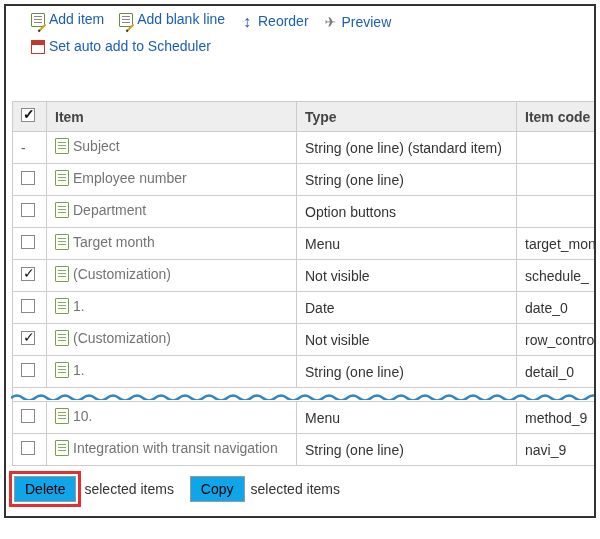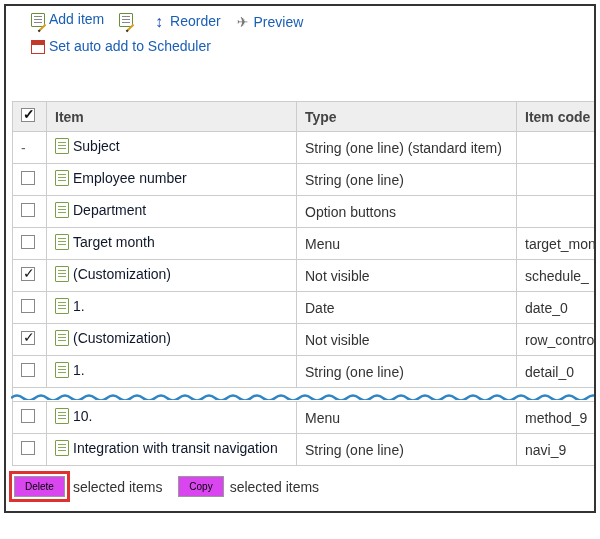--- a/index.html
+++ b/index.html
@@ -111,21 +111,21 @@
   }
   .chk.checked::after {
     content: "✓";
     position: absolute;
     left: 1px; top: -3px;
     font-size: 14px;
     color: #111;
   }
   .dash { text-align: center; color:#666; }
   .item-link {
-    color: #0f172a;
+    color: #737373;
     cursor: pointer;
     display: inline-flex;
     align-items: center;
     gap: 4px;
   }
   .doc-ico {
     width: 14px; height: 16px;
     border: 1px solid #7a9e43;
     background: #fff;
     position: relative;
@@ -147,24 +147,24 @@
   .wavy svg { width: 720px; height: 10px; }
 
   .footer {
     padding: 8px 6px 12px 6px;
     display: flex;
     align-items: center;
     gap: 6px;
     font-size: 14px;
   }
   .btn {
-    background: #d946ef;
+    background: #0ea5e9;
     border: 1px solid #999;
     padding: 4px 10px;
-    font-size: 10px;
+    font-size: 14px;
     cursor: pointer;
   }
   .hl-red {
     outline: 3px solid #e03131;
     outline-offset: 0;
     padding: 2px;
     display: inline-block;
   }
 </style>
 </head>
@@ -181,20 +181,21 @@
           </span>
         </span>
       <span>Add item</span>
     </span>
     <span class="tb-link">
       <span class="ico">
           <span class="mini-doc">
             <span class="pencil"></span>
           </span>
         </span>
+      <span>Add blank line</span>
     </span>
     <span class="tb-link">
       <span class="ico reorder-ico">↕</span>
       <span>Reorder</span>
     </span>
     <span class="tb-link">
       <span class="ico plane-ico">✈</span>
       <span>Preview</span>
     </span>
     <br>

